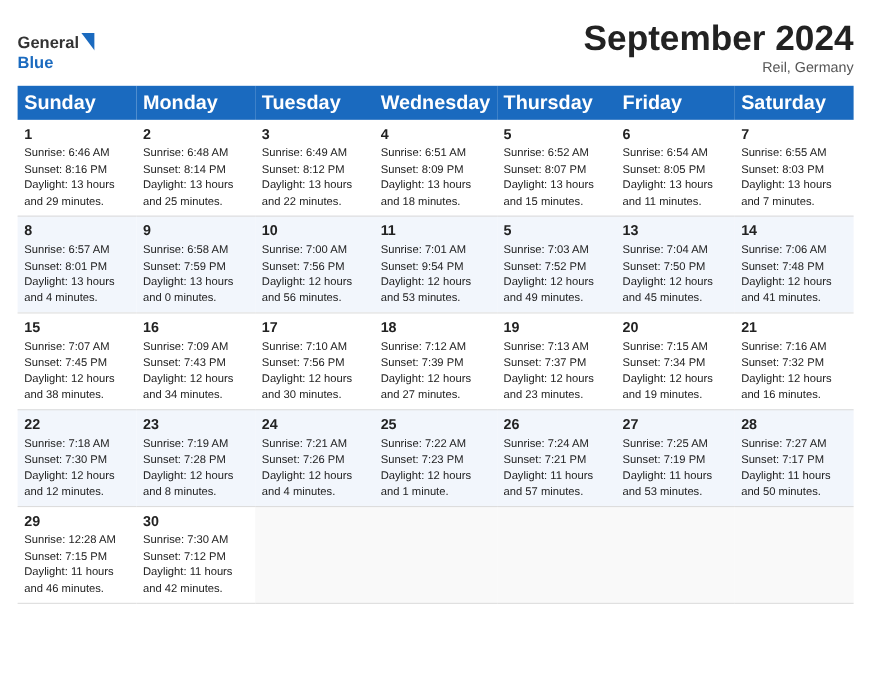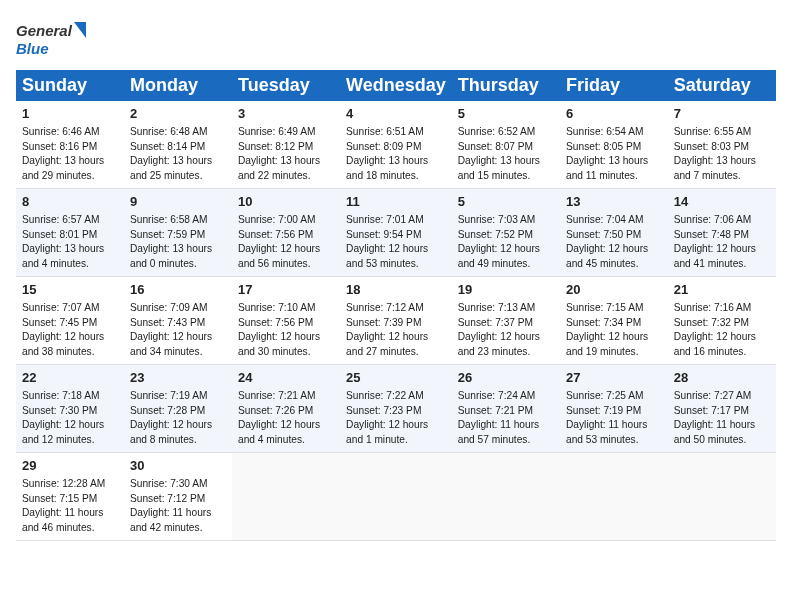--- a/index.html
+++ b/index.html
@@ -12,21 +12,20 @@
     }
     .page {
       width: 792px;
       padding: 16px 16px 10px 16px;
     }
     .header {
       display: flex;
       justify-content: space-between;
       align-items: flex-end;
       margin-bottom: 10px;
-      font-style: italic;
     }
     .logo {
       display: flex;
       align-items: center;
       gap: 4px;
     }
     .title-block {
       text-align: right;
     }
     .month-title {
@@ -85,20 +84,24 @@
 
 <div class="page">
   <div class="header">
     <div class="logo">
   <svg width="70" height="44" viewBox="0 0 70 44">
     <text x="0" y="20" font-size="15" font-weight="bold" fill="#333" font-family="Arial">General</text>
     <text x="0" y="38" font-size="15" font-weight="bold" fill="#1a6abf" font-family="Arial">Blue</text>
     <polygon points="58,6 70,6 70,22" fill="#1a6abf"></polygon>
   </svg>
 </div>
+    <div class="title-block">
+      <div class="month-title">September 2024</div>
+      <div class="location">Reil, Germany</div>
+    </div>
   </div>
 
   <table>
     <thead>
       <tr>
         <th>Sunday</th>
         <th>Monday</th>
         <th>Tuesday</th>
         <th>Wednesday</th>
         <th>Thursday</th>

